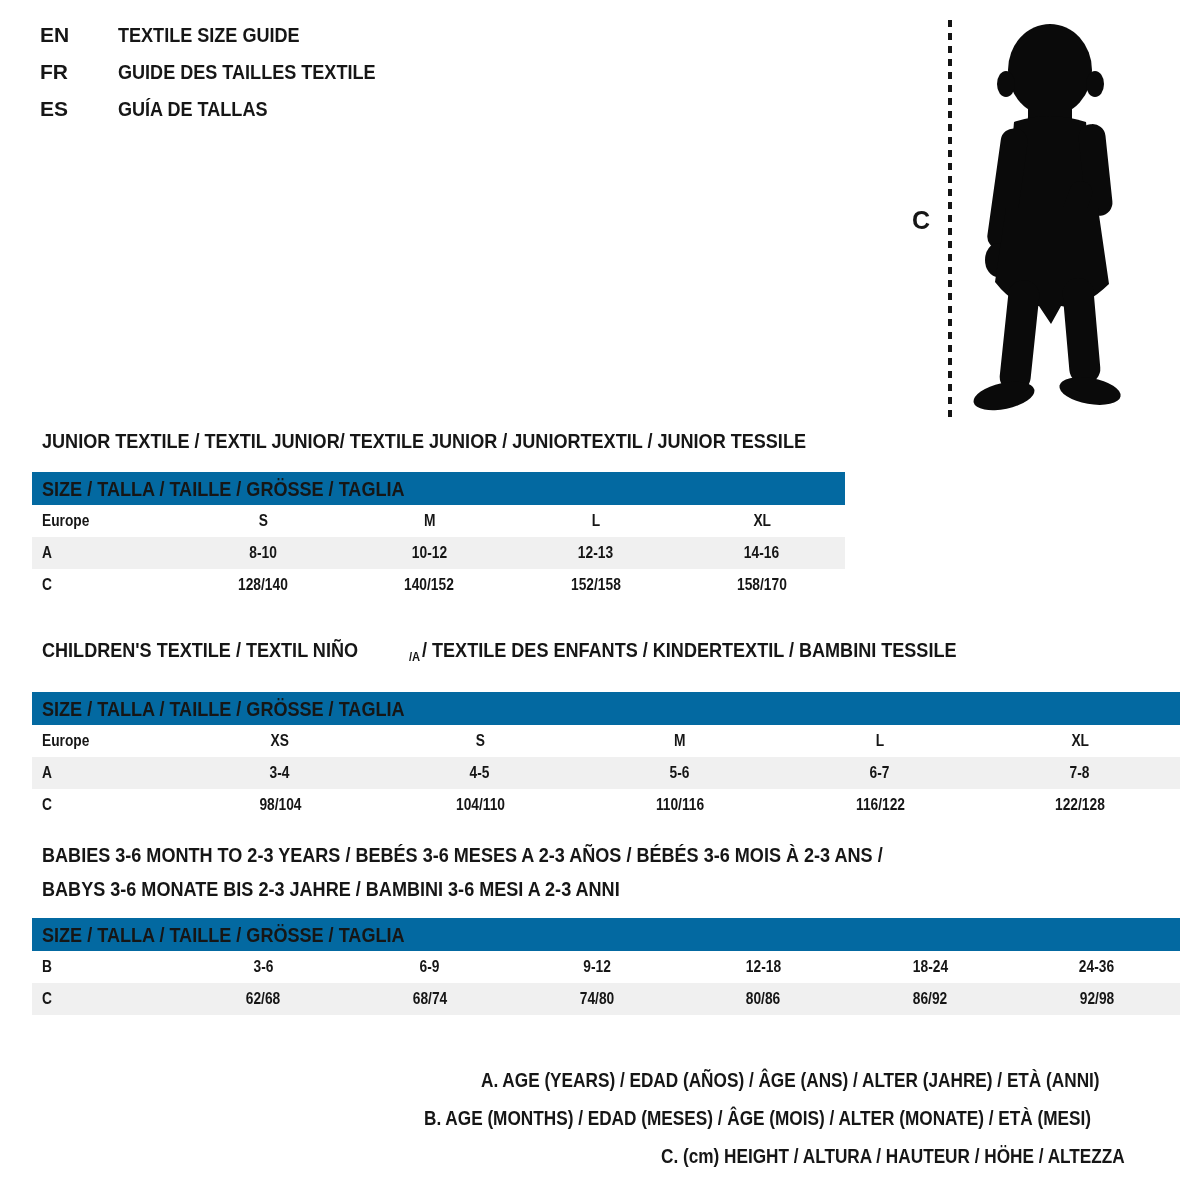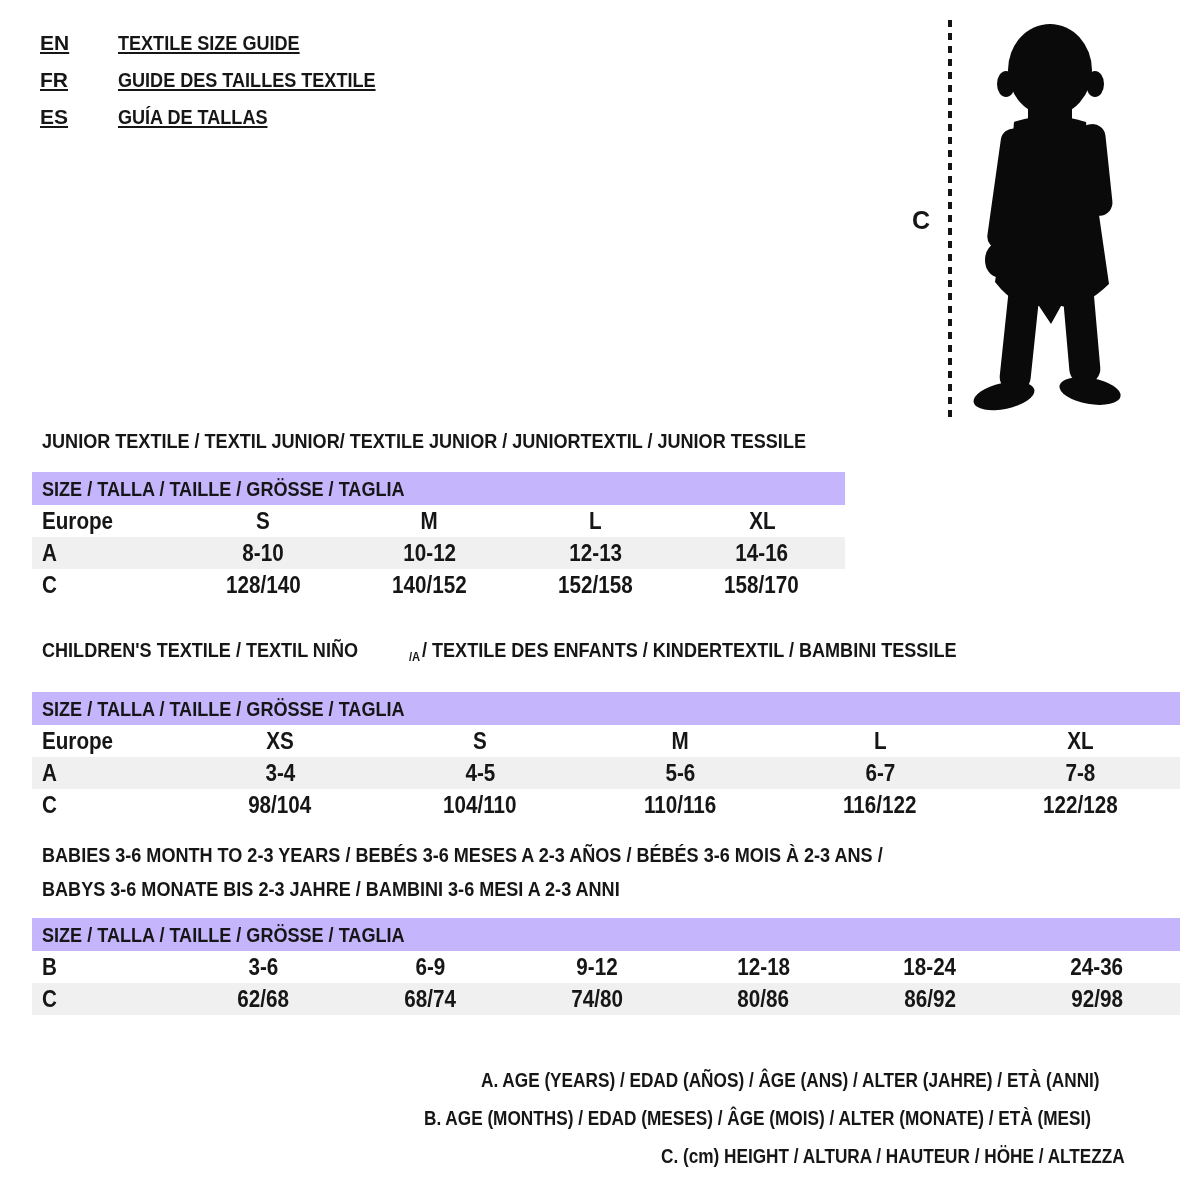--- a/index.html
+++ b/index.html
@@ -17,21 +17,21 @@
   .cx {
     display: inline-block;
     transform: scaleX(0.86);
     transform-origin: 0 50%;
     white-space: nowrap;
   }
   .center .cx { transform-origin: 50% 50%; }
 
   
   .top { position: relative; height: 426px; }
-  .langs { position: absolute; left: 40px; top: 24px; text-decoration: underline; }
+  .langs { position: absolute; left: 40px; top: 16px; }
   .lang-row { display: flex; align-items: center; height: 37px; font-size: 21px; }
   .lang-code { width: 78px; }
 
   .dash-line {
     position: absolute;
     left: 948px; top: 20px;
     width: 4px; height: 398px;
     background: repeating-linear-gradient(to bottom, #141414 0 7px, transparent 7px 13px);
   }
   .c-label { position: absolute; left: 912px; top: 206px; font-size: 25px; }
@@ -44,27 +44,27 @@
   .sec-title.two-line { line-height: 34px; }
 
   .t-junior   { margin-top: 4px;  margin-bottom: 20px; }
   .t-children { margin-top: 38px; margin-bottom: 24px; }
   .t-babies   { margin-top: 17px; margin-bottom: 12px; }
 
   .tbl { width: 1148px; }
   .tbl.narrow { width: 813px; }
   .tbl-head {
     height: 33px;
-    background: #c4b5fd;
+    background: #0369a1;
     display: flex; align-items: center;
     padding-left: 10px;
     font-size: 21px;
     box-sizing: border-box;
   }
-  .tbl-row { display: flex; align-items: center; height: 32px; font-size: 24px; }
+  .tbl-row { display: flex; align-items: center; height: 32px; font-size: 16px; }
   .tbl-row.shaded { background: #f0f0f0; }
   .label-cell { width: 148px; padding-left: 10px; box-sizing: border-box; text-align: left; }
   .val-cell { flex: 1; text-align: center; }
 
   
   .legend { margin: 46px 0 0 40px; text-align: right; }
   .legend-row { font-size: 20px; line-height: 38px; }
 </style>
 </head>
 <body>

